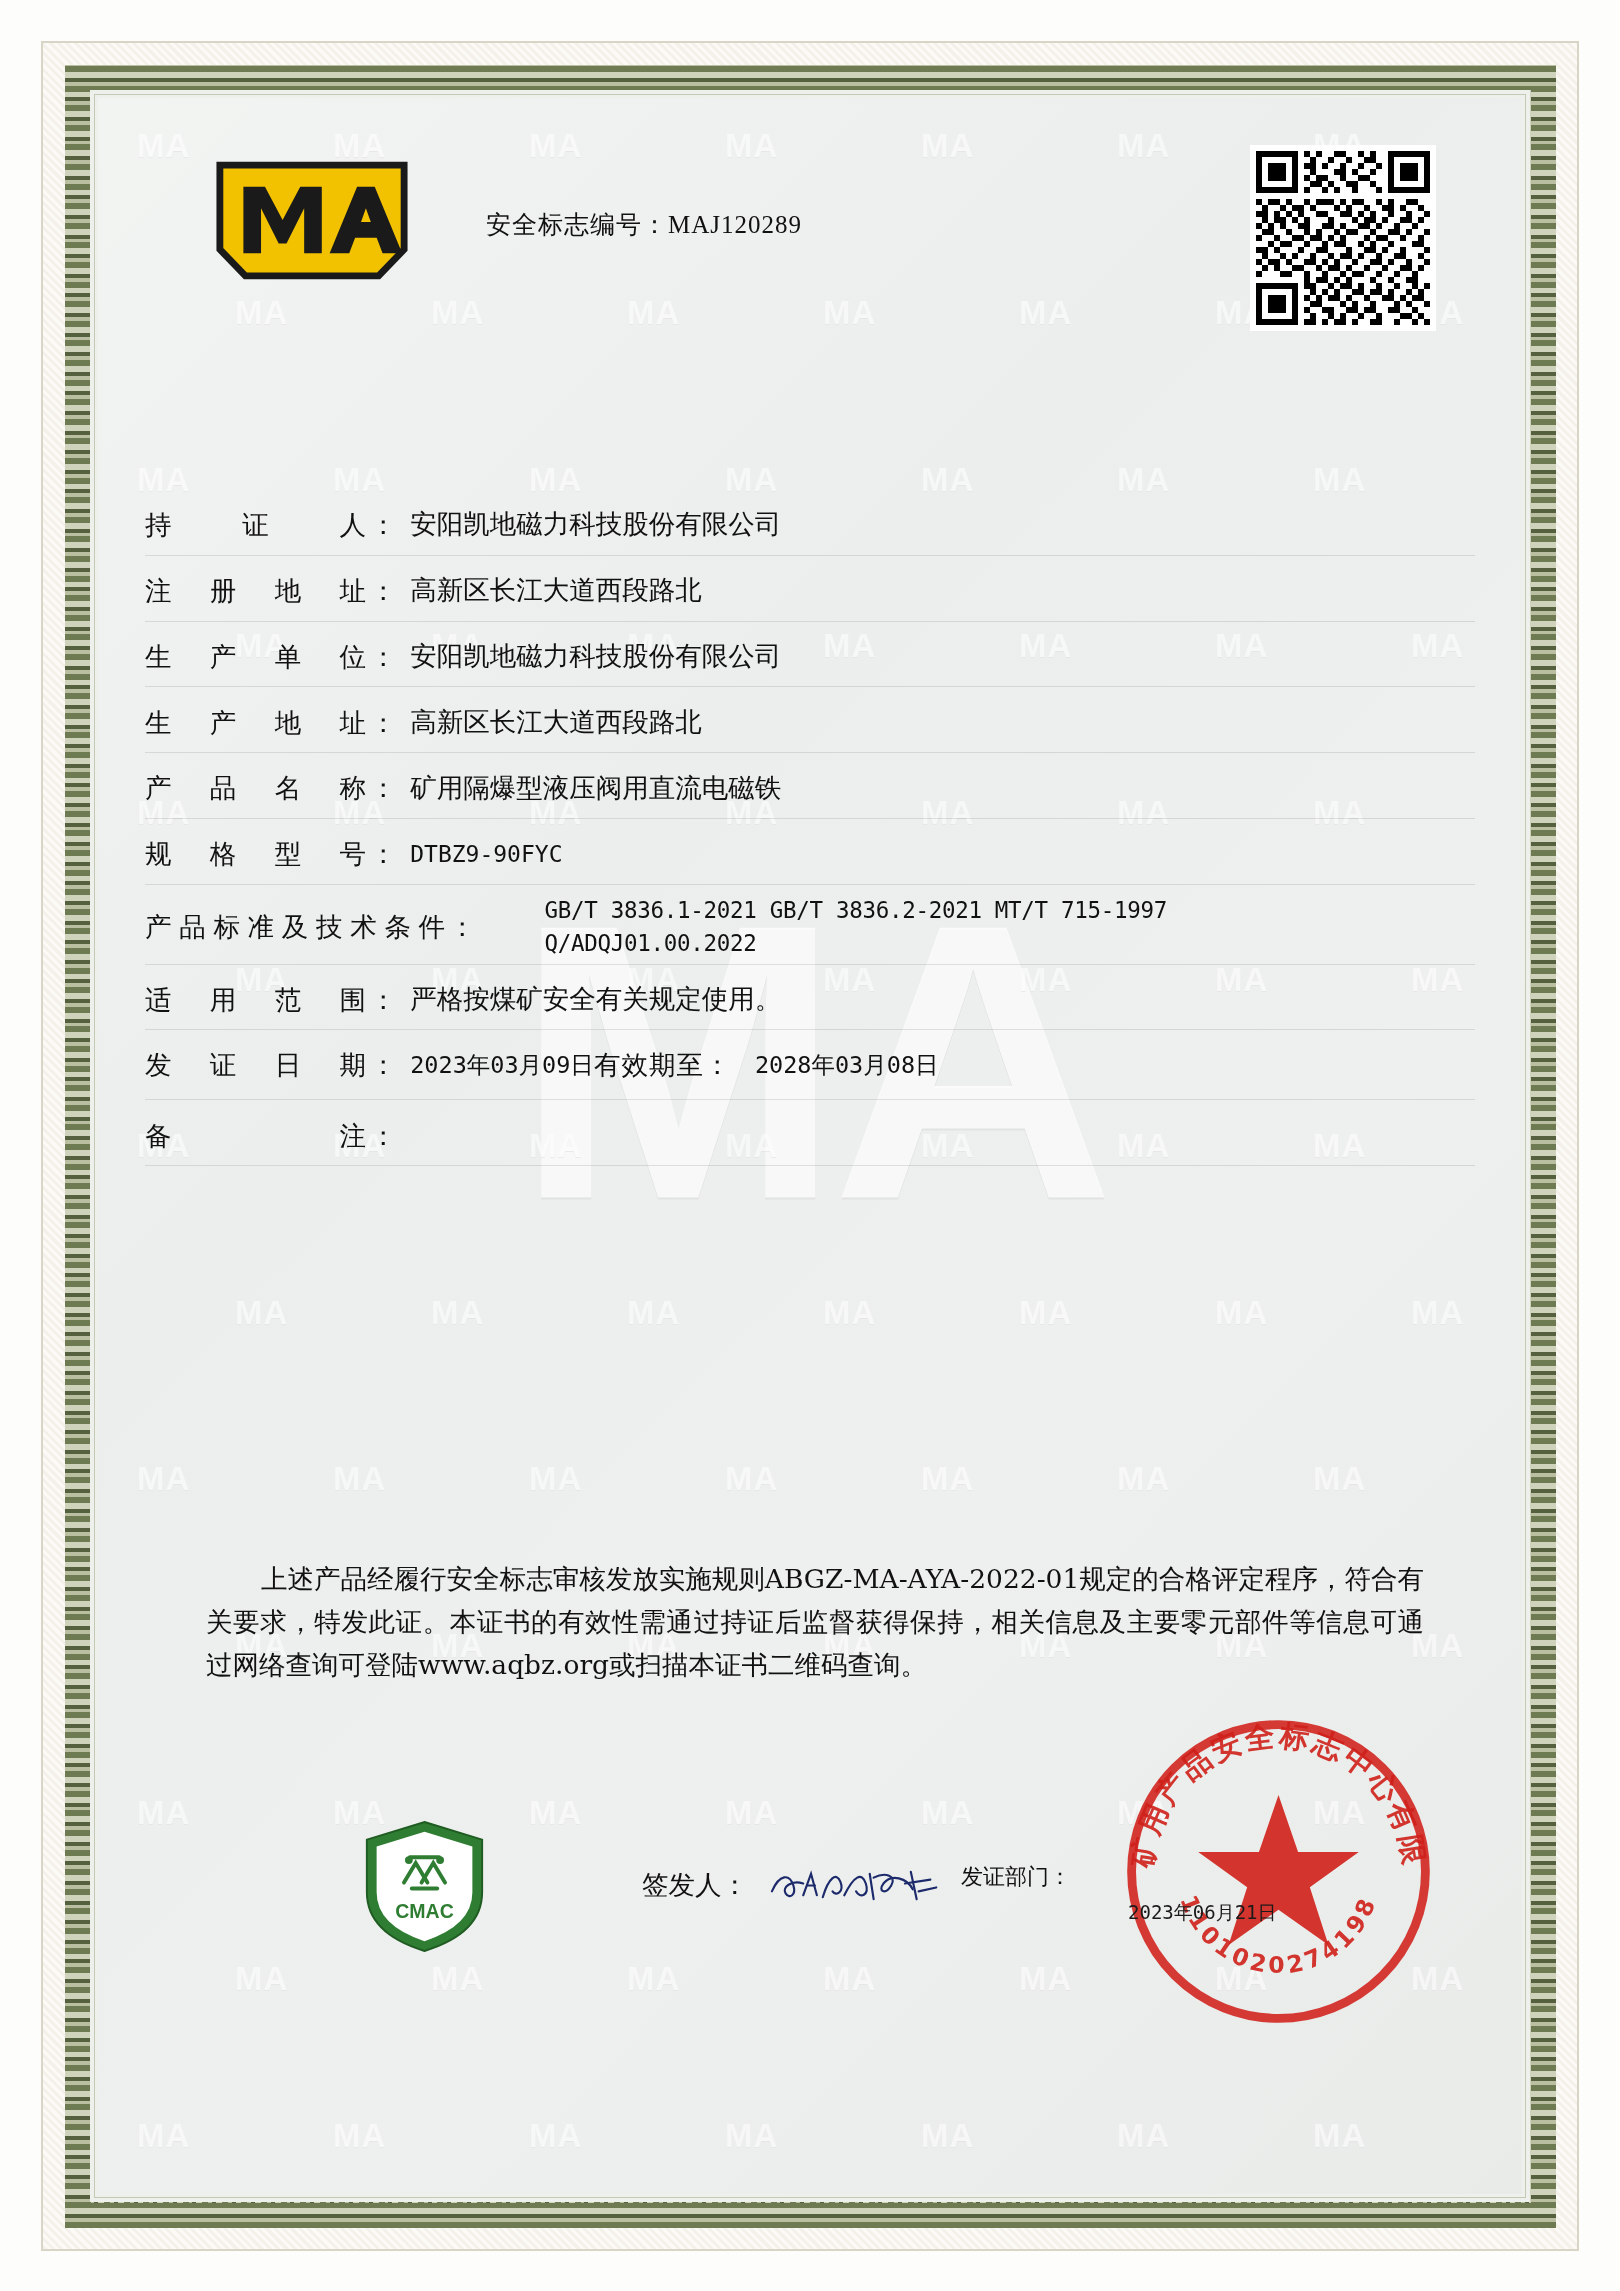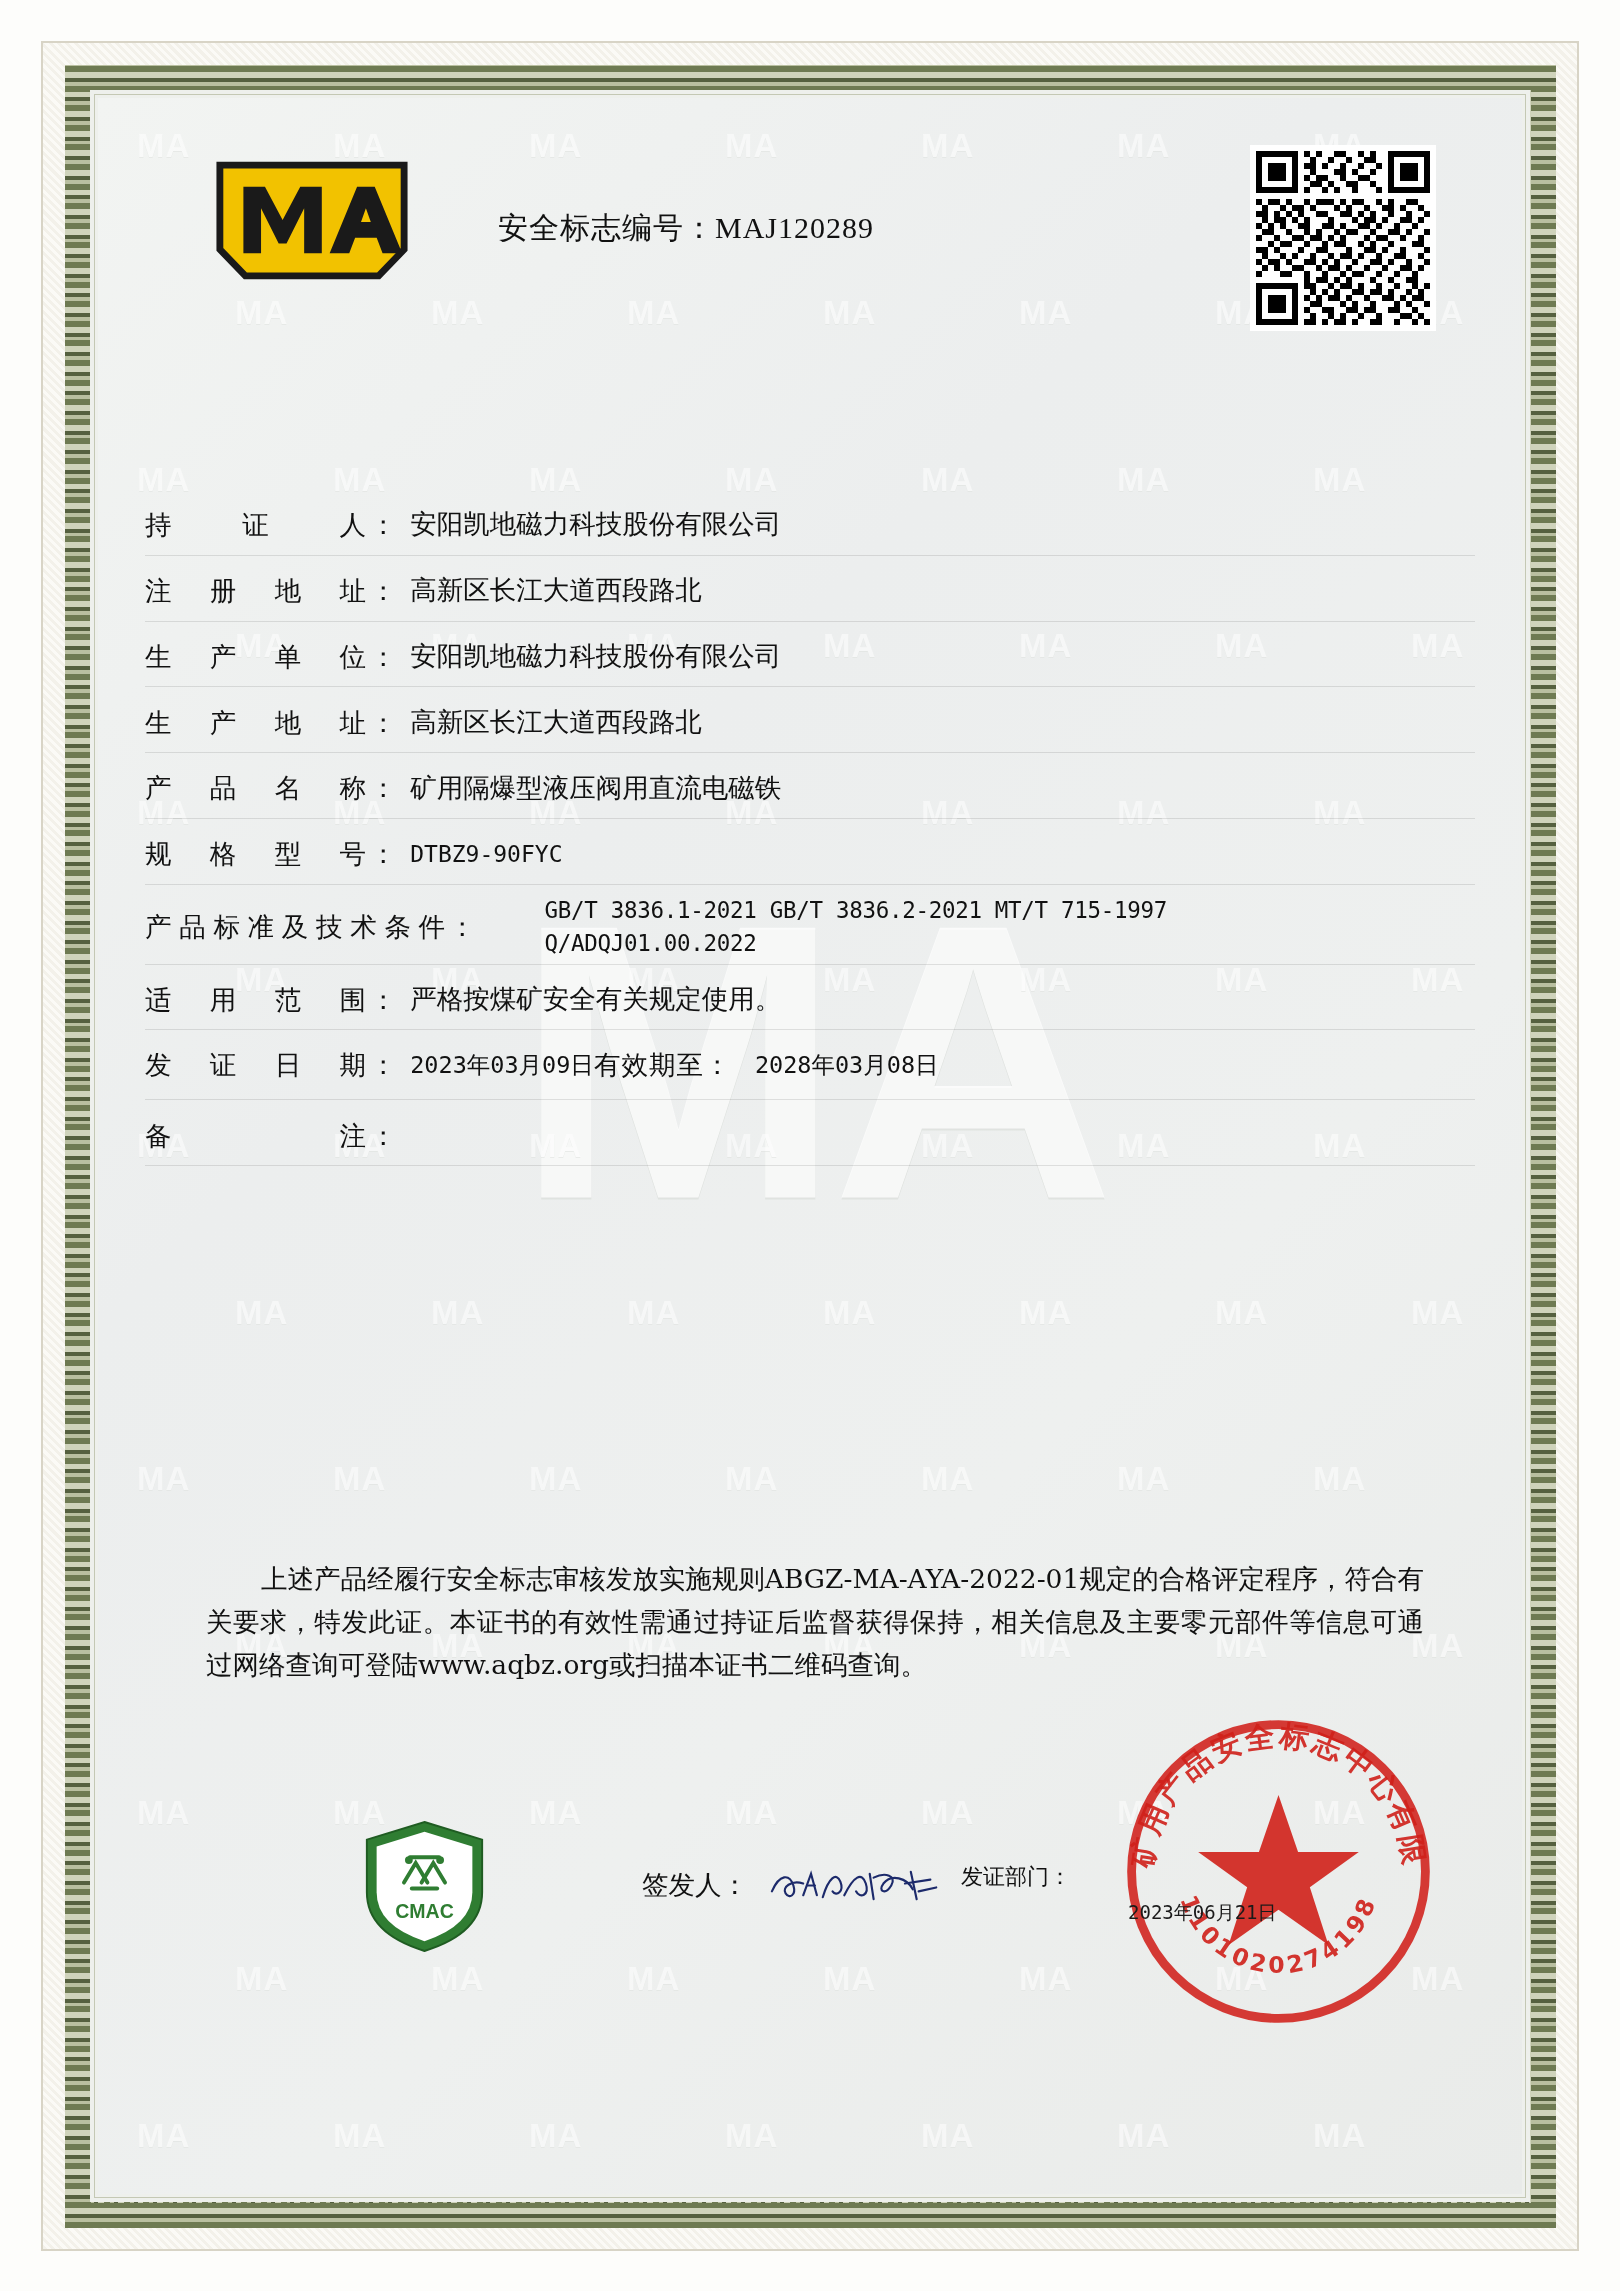--- a/index.html
+++ b/index.html
@@ -131,23 +131,23 @@
     width: 186px;
     height: 186px;
     background: #ffffff;
     padding: 5.9px;
     box-sizing: border-box;
   }
   .qr svg { display: block; }
 
   .cert-no {
     position: absolute;
-    left: 400px;
+    left: 388px;
     top: 110px;
-    font-size: 30px;
+    font-size: 25px;
     color: #111;
     letter-spacing: 1px;
   }
   .cert-no .num {
     font-family: "Liberation Serif", serif;
     letter-spacing: 1px;
   }
 
   .title {
     position: absolute;

